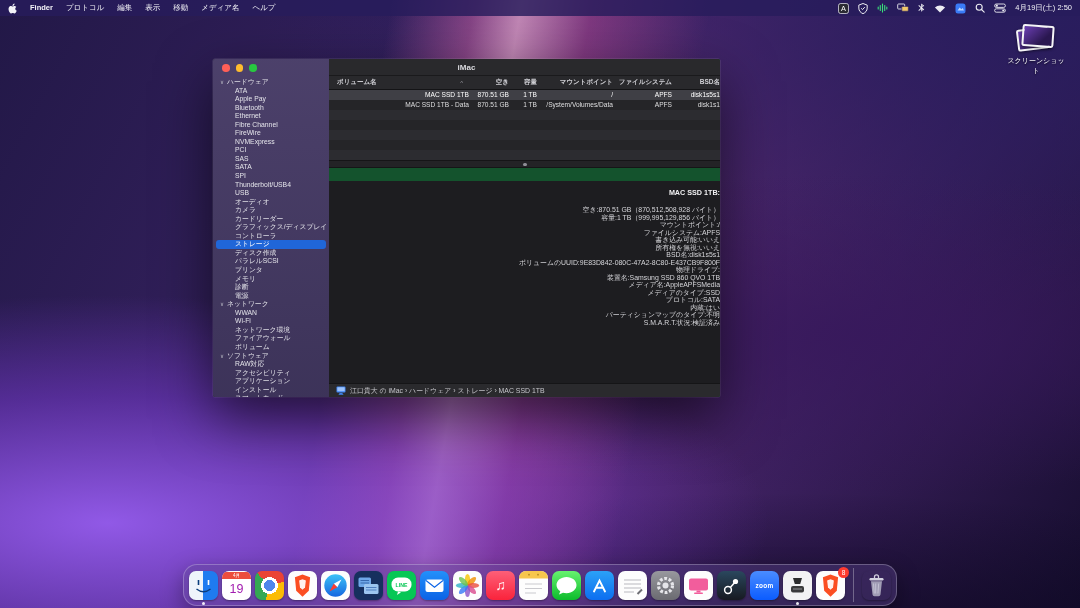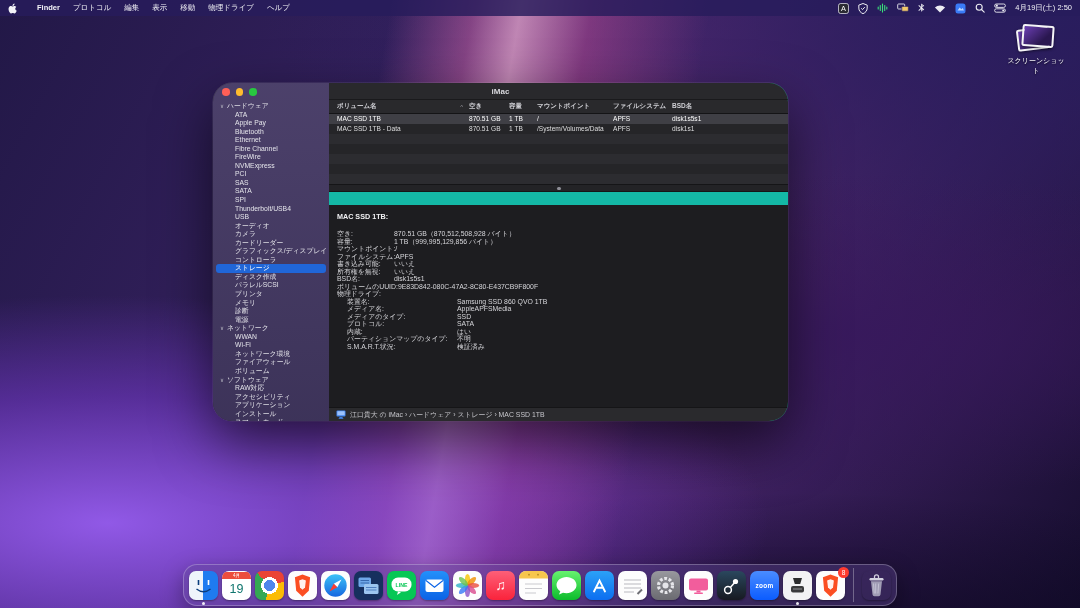--- a/index.html
+++ b/index.html
@@ -14,59 +14,59 @@
       radial-gradient(70% 38% at 80% 55%, rgba(55,24,92,.85), rgba(0,0,0,0) 70%),
       radial-gradient(110% 50% at 72% 112%, #0c0720 0%, rgba(12,7,32,0) 62%),
       radial-gradient(120% 85% at 96% 0%, #281d5e 0%, rgba(40,29,94,0) 60%),
       linear-gradient(118deg, #221847 0%, #33205c 30%, #5d2c74 52%, #3a1f5c 74%, #170e30 100%);
   }
 
   
   .menubar { position:absolute; left:0; top:0; width:1080px; height:16px;
     background:rgba(39,28,92,.82); display:flex; align-items:center;
     color:#f3f3f8; font-size:7.5px; padding:0 8px; z-index:50; }
-  .mb-left { display:flex; align-items:center; gap:20px; }
+  .mb-left { display:flex; align-items:center; gap:13px; }
   .mb-apple { display:flex; align-items:center; }
   .mb-item { white-space:nowrap; }
   .mb-item.app { font-weight:bold; }
   .mb-right { margin-left:auto; display:flex; align-items:center; gap:9px; }
   .mb-ico { display:flex; align-items:center; height:16px; }
   .mb-clock { white-space:nowrap; font-size:7.5px; }
 
   
   .desk-icon { position:absolute; right:12px; top:25px; width:64px; text-align:center; }
   .photo-stack { position:relative; width:38px; height:27px; margin:0 auto; }
   .photo { position:absolute; width:32px; height:22px; border-radius:2.5px;
     background:linear-gradient(135deg,#6c3fb4,#2a1750 70%); border:2px solid #f5f5f7;
     box-shadow:0 1px 3px rgba(0,0,0,.5); }
   .photo.back { left:0; top:3px; transform:rotate(-7deg); }
   .photo.front { left:5px; top:0; transform:rotate(4deg); }
   .desk-label { margin-top:4px; font-size:7px; color:#fff; text-shadow:0 1px 2px rgba(0,0,0,.8); }
 
   
-  .window { position:absolute; left:213px; top:83px; width:575px; height:338px;
-    border-radius:19px; overflow:hidden; background:#232326;
+  .window { position:absolute; left:213px; top:59px; width:507px; height:338px;
+    border-radius:2px; overflow:hidden; background:#232326;
     box-shadow:0 22px 55px rgba(0,0,0,.6), 0 0 0 .5px rgba(255,255,255,.18); z-index:10; }
   .win-title { position:absolute; left:0; top:0; width:100%; height:17px; text-align:center;
     line-height:17px; font-size:8px; font-weight:bold; color:#d9d9de; z-index:5; pointer-events:none; }
   .traffic { position:absolute; left:9px; top:5px; display:flex; gap:6px; z-index:6; }
   .tl { width:7.5px; height:7.5px; border-radius:50%; }
   .tl.red{ background:#ff5f57; } .tl.yellow{ background:#febc2e; } .tl.green{ background:#28c840; }
 
   .sidebar { position:absolute; left:0; top:0; width:116px; height:100%;
     background:linear-gradient(180deg, rgba(78,66,110,.95), rgba(62,52,92,.95));
     padding-top:19px; overflow:hidden; }
   .sb-row { height:8.55px; line-height:8.55px; font-size:6.8px; color:#e4e4ea;
     white-space:nowrap; overflow:hidden; }
   .sb-section { padding-left:7px; }
   .sb-section .chev { display:inline-block; font-size:5.5px; color:#b9b9c4; margin-right:3px; transform:translateY(-0.5px); }
   .sb-item { padding-left:22px; }
   .sb-item.sel { background:#2066d8; color:#fff; border-radius:3px; margin:0 3px; padding-left:19px; }
 
-  .content { position:absolute; left:116px; top:0; right:0; bottom:0; background:#14b8a6; }
+  .content { position:absolute; left:116px; top:0; right:0; bottom:0; background:#14532d;text-align:right; }
   .content-titlebar { height:17px; background:#29292c; border-bottom:1px solid #1a1a1c; }
 
   .t-head { display:grid; grid-template-columns:140px 40px 28px 76px 59px auto;
     height:14px; align-items:center; background:#29292c; border-bottom:1px solid #141416;
     font-size:6.5px; color:#cfcfd4; font-weight:bold; }
   .t-head > div { padding-left:0; position:relative; }
   .t-head > div:first-child { padding-left:8px; display:flex; justify-content:space-between; align-items:center; }
   .t-head .caret { font-size:6px; color:#9a9aa2; margin-right:6px; font-weight:normal; }
   .t-rows { }
   .t-row { display:grid; grid-template-columns:140px 40px 28px 76px 59px auto;
@@ -104,21 +104,21 @@
     display:flex; align-items:center; justify-content:center; box-shadow:0 1px 2px rgba(0,0,0,.35); }
   .dock-item.running::after { content:""; position:absolute; bottom:-5px; left:50%; margin-left:-1.5px;
     width:3px; height:3px; border-radius:50%; background:rgba(255,255,255,.9); }
   .badge { position:absolute; top:-4px; right:-4px; min-width:11px; height:11px; border-radius:6px;
     background:#ff3b30; color:#fff; font-size:6.5px; line-height:11px; text-align:center; padding:0 2px; z-index:3; }
   .dock-sep { width:1px; height:34px; background:rgba(255,255,255,.3); margin:0 4px; flex:0 0 auto; }
 
   .ti-finder { background:linear-gradient(90deg,#eef4fb 0 50%, #1e7bf0 50% 100%); }
   .ti-calendar { background:#fff; flex-direction:column; }
   .cal-m { background:#ec4d3d; color:#fff; font-size:4.5px; width:100%; text-align:center; line-height:7px; height:7px; }
-  .cal-d { color:#0f766e; font-size:12.5px; line-height:20px; font-weight:300; }
+  .cal-d { color:#a21caf; font-size:12.5px; line-height:20px; font-weight:300; }
   .ti-chrome { border-radius:50%;
     background:radial-gradient(circle,#4f86ec 0 5.5px,#fff 5.5px 8.5px,rgba(0,0,0,0) 8.5px),
     conic-gradient(from -45deg,#ea4335 0 120deg,#fbbc05 120deg 240deg,#34a853 240deg 360deg); }
   .ti-white { background:#fdfdfd; }
   .ti-filecards { background:#16305e; }
   .ti-line { background:#06c755; }
   .ti-mail { background:linear-gradient(180deg,#2390fa,#0b63e6); }
   .ti-music { background:linear-gradient(180deg,#fd5f78,#fa233b); }
   .ti-music .g { color:#fff; font-size:14px; }
   .ti-messages { background:linear-gradient(180deg,#67f26f,#0cbc2c); }
@@ -141,21 +141,21 @@
         <svg width="9" height="11" viewBox="0 0 16 19">
             <path fill="#f3f3f8" d="M12.9 10.1c0-2.2 1.8-3.3 1.9-3.3-1-1.5-2.6-1.8-3.2-1.8-1.4-.1-2.7.8-3.3.8-.7 0-1.8-.8-2.9-.8-1.5 0-2.9.9-3.7 2.2-1.6 2.7-.4 6.7 1.1 8.9.8 1.1 1.7 2.3 2.9 2.2 1.1 0 1.5-.7 2.9-.7s1.7.7 2.9.7 2-1.1 2.7-2.2c.9-1.2 1.2-2.4 1.2-2.5s-2.4-.9-2.5-3.5zM10.7 3.6c.6-.8 1.1-1.9 1-3-.9 0-2.1.6-2.7 1.4-.6.7-1.2 1.9-1 2.9 1 .1 2.1-.5 2.7-1.3z"></path>
           </svg>
       </span>
       <span class="mb-items" style="display:flex;gap:13px;">
           <span class="mb-item app">Finder</span>
           <span class="mb-item">プロトコル</span>
           <span class="mb-item">編集</span>
           <span class="mb-item">表示</span>
           <span class="mb-item">移動</span>
-          <span class="mb-item">物理ドライブ</span>
+          <span class="mb-item">メディア名</span>
           <span class="mb-item">ヘルプ</span>
         </span>
     </div>
     <div class="mb-right">
       <span class="mb-status" style="display:flex;gap:9px;align-items:center;">
           <span class="mb-ico">
             <svg width="11" height="11" viewBox="0 0 12 12">
               <rect x=".5" y=".5" width="11" height="11" rx="2.5" fill="#2b2b33" stroke="#f0f0f4" stroke-width=".8"></rect>
               <text x="6" y="9" font-size="8" fill="#fff" text-anchor="middle" font-family="sans-serif">A</text>
             </svg>

